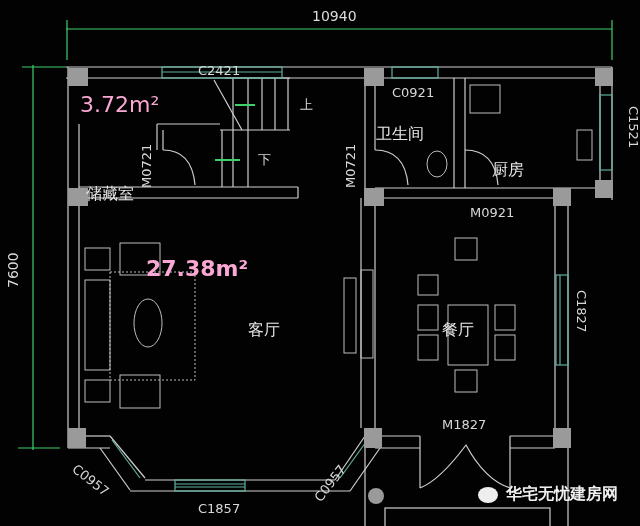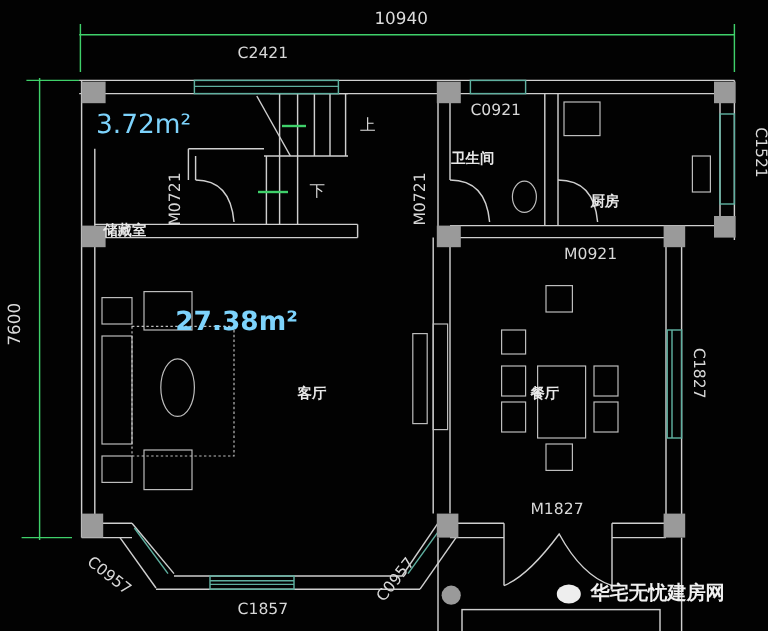--- a/index.html
+++ b/index.html
@@ -1,21 +1,21 @@
 <!DOCTYPE html>
 <html><head>
 <meta charset="utf-8">
 <style>
   html,body{margin:0;padding:0;background:#000;}
   #stage{position:relative;width:640px;height:526px;background:#020202;overflow:hidden;font-family:"DejaVu Sans",sans-serif;}
   svg{position:absolute;left:0;top:0;}
   .lbl{position:absolute;color:#d8d8d8;font-size:13px;white-space:nowrap;line-height:1;}
   .dim{color:#dcdcdc;font-size:14px;}
-  .area{position:absolute;color:#7dd3fc;font-size:22px;white-space:nowrap;line-height:1;}
-  .room{position:absolute;color:#e8e8e8;font-size:12px;font-weight:bold;white-space:nowrap;line-height:1;}
+  .area{position:absolute;color:#f9a8d4;font-size:22px;white-space:nowrap;line-height:1;}
+  .room{position:absolute;color:#e8e8e8;font-size:16px;font-weight:normal;white-space:nowrap;line-height:1;}
   .rot{transform-origin:left top;}
   .wm{position:absolute;color:#f0f0f0;font-size:16px;font-weight:bold;white-space:nowrap;}
 </style>
 </head>
 <body>
 
 <div id="stage">
   <svg width="640" height="526" viewBox="0 0 640 526">
     <g fill="none" stroke-width="1.2">
 
@@ -148,21 +148,21 @@
         <rect x="364" y="428" width="18" height="20"></rect>
         <rect x="553" y="428" width="18" height="20"></rect>
         <circle cx="376" cy="496" r="8"></circle>
       </g>
     </g>
   </svg>
 
   <div class="lbl dim" style="left:312px;top:9px;">10940</div>
   <div class="lbl dim rot" style="left:6px;top:288px;transform:rotate(-90deg);">7600</div>
 
-  <div class="lbl" style="left:198px;top:38px;">C2421</div>
+  <div class="lbl" style="left:198px;top:64px;">C2421</div>
   <div class="lbl" style="left:392px;top:50px;margin-top:36px;">C0921</div>
   <div class="lbl rot" style="left:640px;top:106px;transform:rotate(90deg);">C1521</div>
   <div class="lbl rot" style="left:588px;top:290px;transform:rotate(90deg);">C1827</div>
   <div class="lbl rot" style="left:78px;top:462px;transform:rotate(38deg);">C0957</div>
   <div class="lbl rot" style="left:312px;top:496px;transform:rotate(-52deg);">C0957</div>
   <div class="lbl" style="left:198px;top:502px;">C1857</div>
 
   <div class="lbl rot" style="left:140px;top:188px;transform:rotate(-90deg);">M0721</div>
   <div class="lbl rot" style="left:344px;top:188px;transform:rotate(-90deg);">M0721</div>
   <div class="lbl" style="left:470px;top:206px;">M0921</div>
@@ -173,16 +173,16 @@
 
   <div class="room" style="left:86px;top:164px;margin-top:22px;">储藏室</div>
   <div class="room" style="left:376px;top:126px;">卫生间</div>
   <div class="room" style="left:492px;top:126px;margin-top:36px;">厨房</div>
   <div class="room" style="left:248px;top:322px;">客厅</div>
   <div class="room" style="left:442px;top:322px;">餐厅</div>
 
   <div class="lbl" style="left:300px;top:98px;">上</div>
   <div class="lbl" style="left:258px;top:153px;">下</div>
 
-  <div class="wm" style="left:464px;top:484px;">
+  <div class="wm" style="left:478px;top:484px;">
     <span style="display:inline-block;width:20px;height:16px;background:#eee;border-radius:50%;vertical-align:middle;margin-right:8px;"></span><span>华宅无忧建房网</span>
   </div>
 </div>
 
 </body></html>

